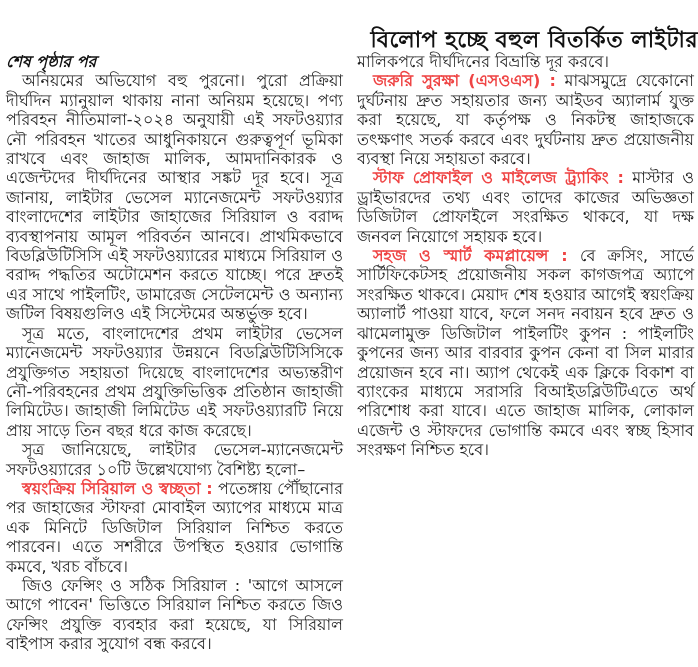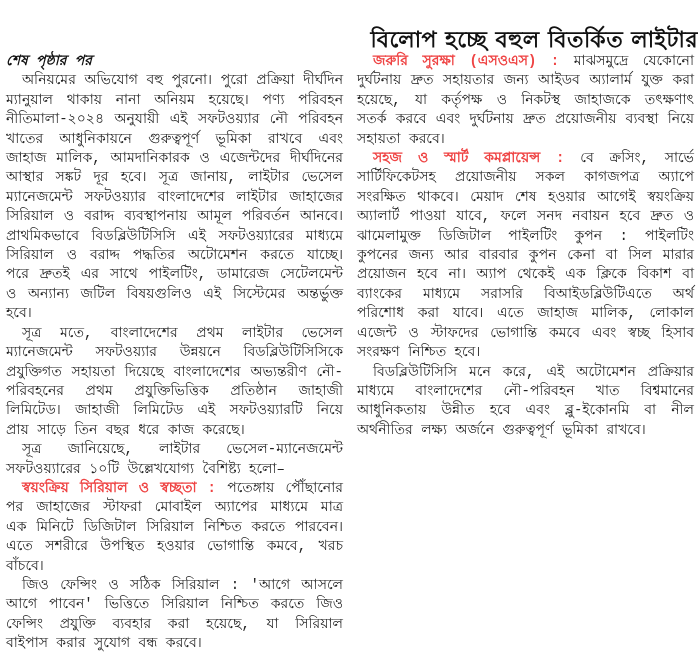--- a/index.html
+++ b/index.html
@@ -1,36 +1,37 @@
 <!DOCTYPE html>
 <html><head>
 <meta charset="utf-8">
 <style>
   html, body { margin:0; padding:0; background:#ffffff; }
   body { width:698px; height:667px; overflow:hidden; position:relative; color:#1a1a1a; font-family:"DejaVu Sans", sans-serif; }
   .headline { position:absolute; left:0; top:4px; width:698px; text-align:right; font-family:"DejaVu Serif", serif; font-weight:bold; font-size:22px; line-height:40px; color:#111; letter-spacing:0.5px; }
   .cols { position:absolute; top:52px; left:6px; width:688px; height:610px; display:flex; gap:14px; }
-  .col { width:337px; font-size:14px; line-height:19.4px; text-align:justify; color:#222;font-family:Liberation Mono, monospace; }
+  .col { width:337px; font-size:16px; line-height:19.4px; text-align:justify; color:#222; }
   .col p { margin:0; text-indent:16px; }
   .col p.noindent { text-indent:0; }
   .continued { font-style:italic; font-weight:bold; text-indent:0 !important; color:#111; }
   .sub { font-weight:bold; color:#ef4444; }
 </style>
 </head>
 <body>
 
 <h1 class="headline">বিলোপ হচ্ছে বহুল বিতর্কিত লাইটার</h1>
 
 <div class="cols">
   <div class="col">
     <p class="continued">শেষ পৃষ্ঠার পর</p>
     <p><span class="sub"></span><span>অনিয়মের অভিযোগ বহু পুরনো। পুরো প্রক্রিয়া দীর্ঘদিন ম্যানুয়াল থাকায় নানা অনিয়ম হয়েছে। পণ্য পরিবহন নীতিমালা-২০২৪ অনুযায়ী এই সফটওয়্যার নৌ পরিবহন খাতের আধুনিকায়নে গুরুত্বপূর্ণ ভূমিকা রাখবে এবং জাহাজ মালিক, আমদানিকারক ও এজেন্টদের দীর্ঘদিনের আস্থার সঙ্কট দূর হবে। সূত্র জানায়, লাইটার ভেসেল ম্যানেজমেন্ট সফটওয়্যার বাংলাদেশের লাইটার জাহাজের সিরিয়াল ও বরাদ্দ ব্যবস্থাপনায় আমূল পরিবর্তন আনবে। প্রাথমিকভাবে বিডব্লিউটিসিসি এই সফটওয়্যারের মাধ্যমে সিরিয়াল ও বরাদ্দ পদ্ধতির অটোমেশন করতে যাচ্ছে। পরে দ্রুতই এর সাথে পাইলটিং, ডামারেজ সেটেলমেন্ট ও অন্যান্য জটিল বিষয়গুলিও এই সিস্টেমের অন্তর্ভুক্ত হবে।</span></p>
     <p><span class="sub"></span><span>সূত্র মতে, বাংলাদেশের প্রথম লাইটার ভেসেল ম্যানেজমেন্ট সফটওয়্যার উন্নয়নে বিডব্লিউটিসিসিকে প্রযুক্তিগত সহায়তা দিয়েছে বাংলাদেশের অভ্যন্তরীণ নৌ-পরিবহনের প্রথম প্রযুক্তিভিত্তিক প্রতিষ্ঠান জাহাজী লিমিটেড। জাহাজী লিমিটেড এই সফটওয়্যারটি নিয়ে প্রায় সাড়ে তিন বছর ধরে কাজ করেছে।</span></p>
     <p><span class="sub"></span><span>সূত্র জানিয়েছে, লাইটার ভেসেল-ম্যানেজমেন্ট সফটওয়্যারের ১০টি উল্লেখযোগ্য বৈশিষ্ট্য হলো–</span></p>
     <p><span class="sub">স্বয়ংক্রিয় সিরিয়াল ও স্বচ্ছতা :</span><span> পতেঙ্গায় পৌঁছানোর পর জাহাজের স্টাফরা মোবাইল অ্যাপের মাধ্যমে মাত্র এক মিনিটে ডিজিটাল সিরিয়াল নিশ্চিত করতে পারবেন। এতে সশরীরে উপস্থিত হওয়ার ভোগান্তি কমবে, খরচ বাঁচবে।</span></p>
     <p><span class="sub"></span><span>জিও ফেন্সিং ও সঠিক সিরিয়াল : 'আগে আসলে আগে পাবেন' ভিত্তিতে সিরিয়াল নিশ্চিত করতে জিও ফেন্সিং প্রযুক্তি ব্যবহার করা হয়েছে, যা সিরিয়াল বাইপাস করার সুযোগ বন্ধ করবে।</span></p>
   </div>
   <div class="col">
+    <p class="noindent"><span class="sub"></span><span>মালিকপরে দীর্ঘদিনের বিভ্রান্তি দূর করবে।</span></p>
     <p><span class="sub">জরুরি সুরক্ষা (এসওএস) :</span><span> মাঝসমুদ্রে যেকোনো দুর্ঘটনায় দ্রুত সহায়তার জন্য আইডব অ্যালার্ম যুক্ত করা হয়েছে, যা কর্তৃপক্ষ ও নিকটস্থ জাহাজকে তৎক্ষণাৎ সতর্ক করবে এবং দুর্ঘটনায় দ্রুত প্রয়োজনীয় ব্যবস্থা নিয়ে সহায়তা করবে।</span></p>
+    <p><span class="sub">স্টাফ প্রোফাইল ও মাইলেজ ট্র্যাকিং :</span><span> মাস্টার ও ড্রাইভারদের তথ্য এবং তাদের কাজের অভিজ্ঞতা ডিজিটাল প্রোফাইলে সংরক্ষিত থাকবে, যা দক্ষ জনবল নিয়োগে সহায়ক হবে।</span></p>
     <p><span class="sub">সহজ ও স্মার্ট কমপ্লায়েন্স :</span><span> বে ক্রসিং, সার্ভে সার্টিফিকেটসহ প্রয়োজনীয় সকল কাগজপত্র অ্যাপে সংরক্ষিত থাকবে। মেয়াদ শেষ হওয়ার আগেই স্বয়ংক্রিয় অ্যালার্ট পাওয়া যাবে, ফলে সনদ নবায়ন হবে দ্রুত ও ঝামেলামুক্ত ডিজিটাল পাইলটিং কুপন : পাইলটিং কুপনের জন্য আর বারবার কুপন কেনা বা সিল মারার প্রয়োজন হবে না। অ্যাপ থেকেই এক ক্লিকে বিকাশ বা ব্যাংকের মাধ্যমে সরাসরি বিআইডব্লিউটিএতে অর্থ পরিশোধ করা যাবে। এতে জাহাজ মালিক, লোকাল এজেন্ট ও স্টাফদের ভোগান্তি কমবে এবং স্বচ্ছ হিসাব সংরক্ষণ নিশ্চিত হবে।</span></p>
-    <p><span class="sub"></span><span>বিডব্লিউটিসিসি মনে করে, এই অটোমেশন প্রক্রিয়ার মাধ্যমে বাংলাদেশের নৌ-পরিবহন খাত বিশ্বমানের আধুনিকতায় উন্নীত হবে এবং ব্লু-ইকোনমি বা নীল অর্থনীতির লক্ষ্য অর্জনে গুরুত্বপূর্ণ ভূমিকা রাখবে।</span></p>
   </div>
 </div>
 
 </body></html>

